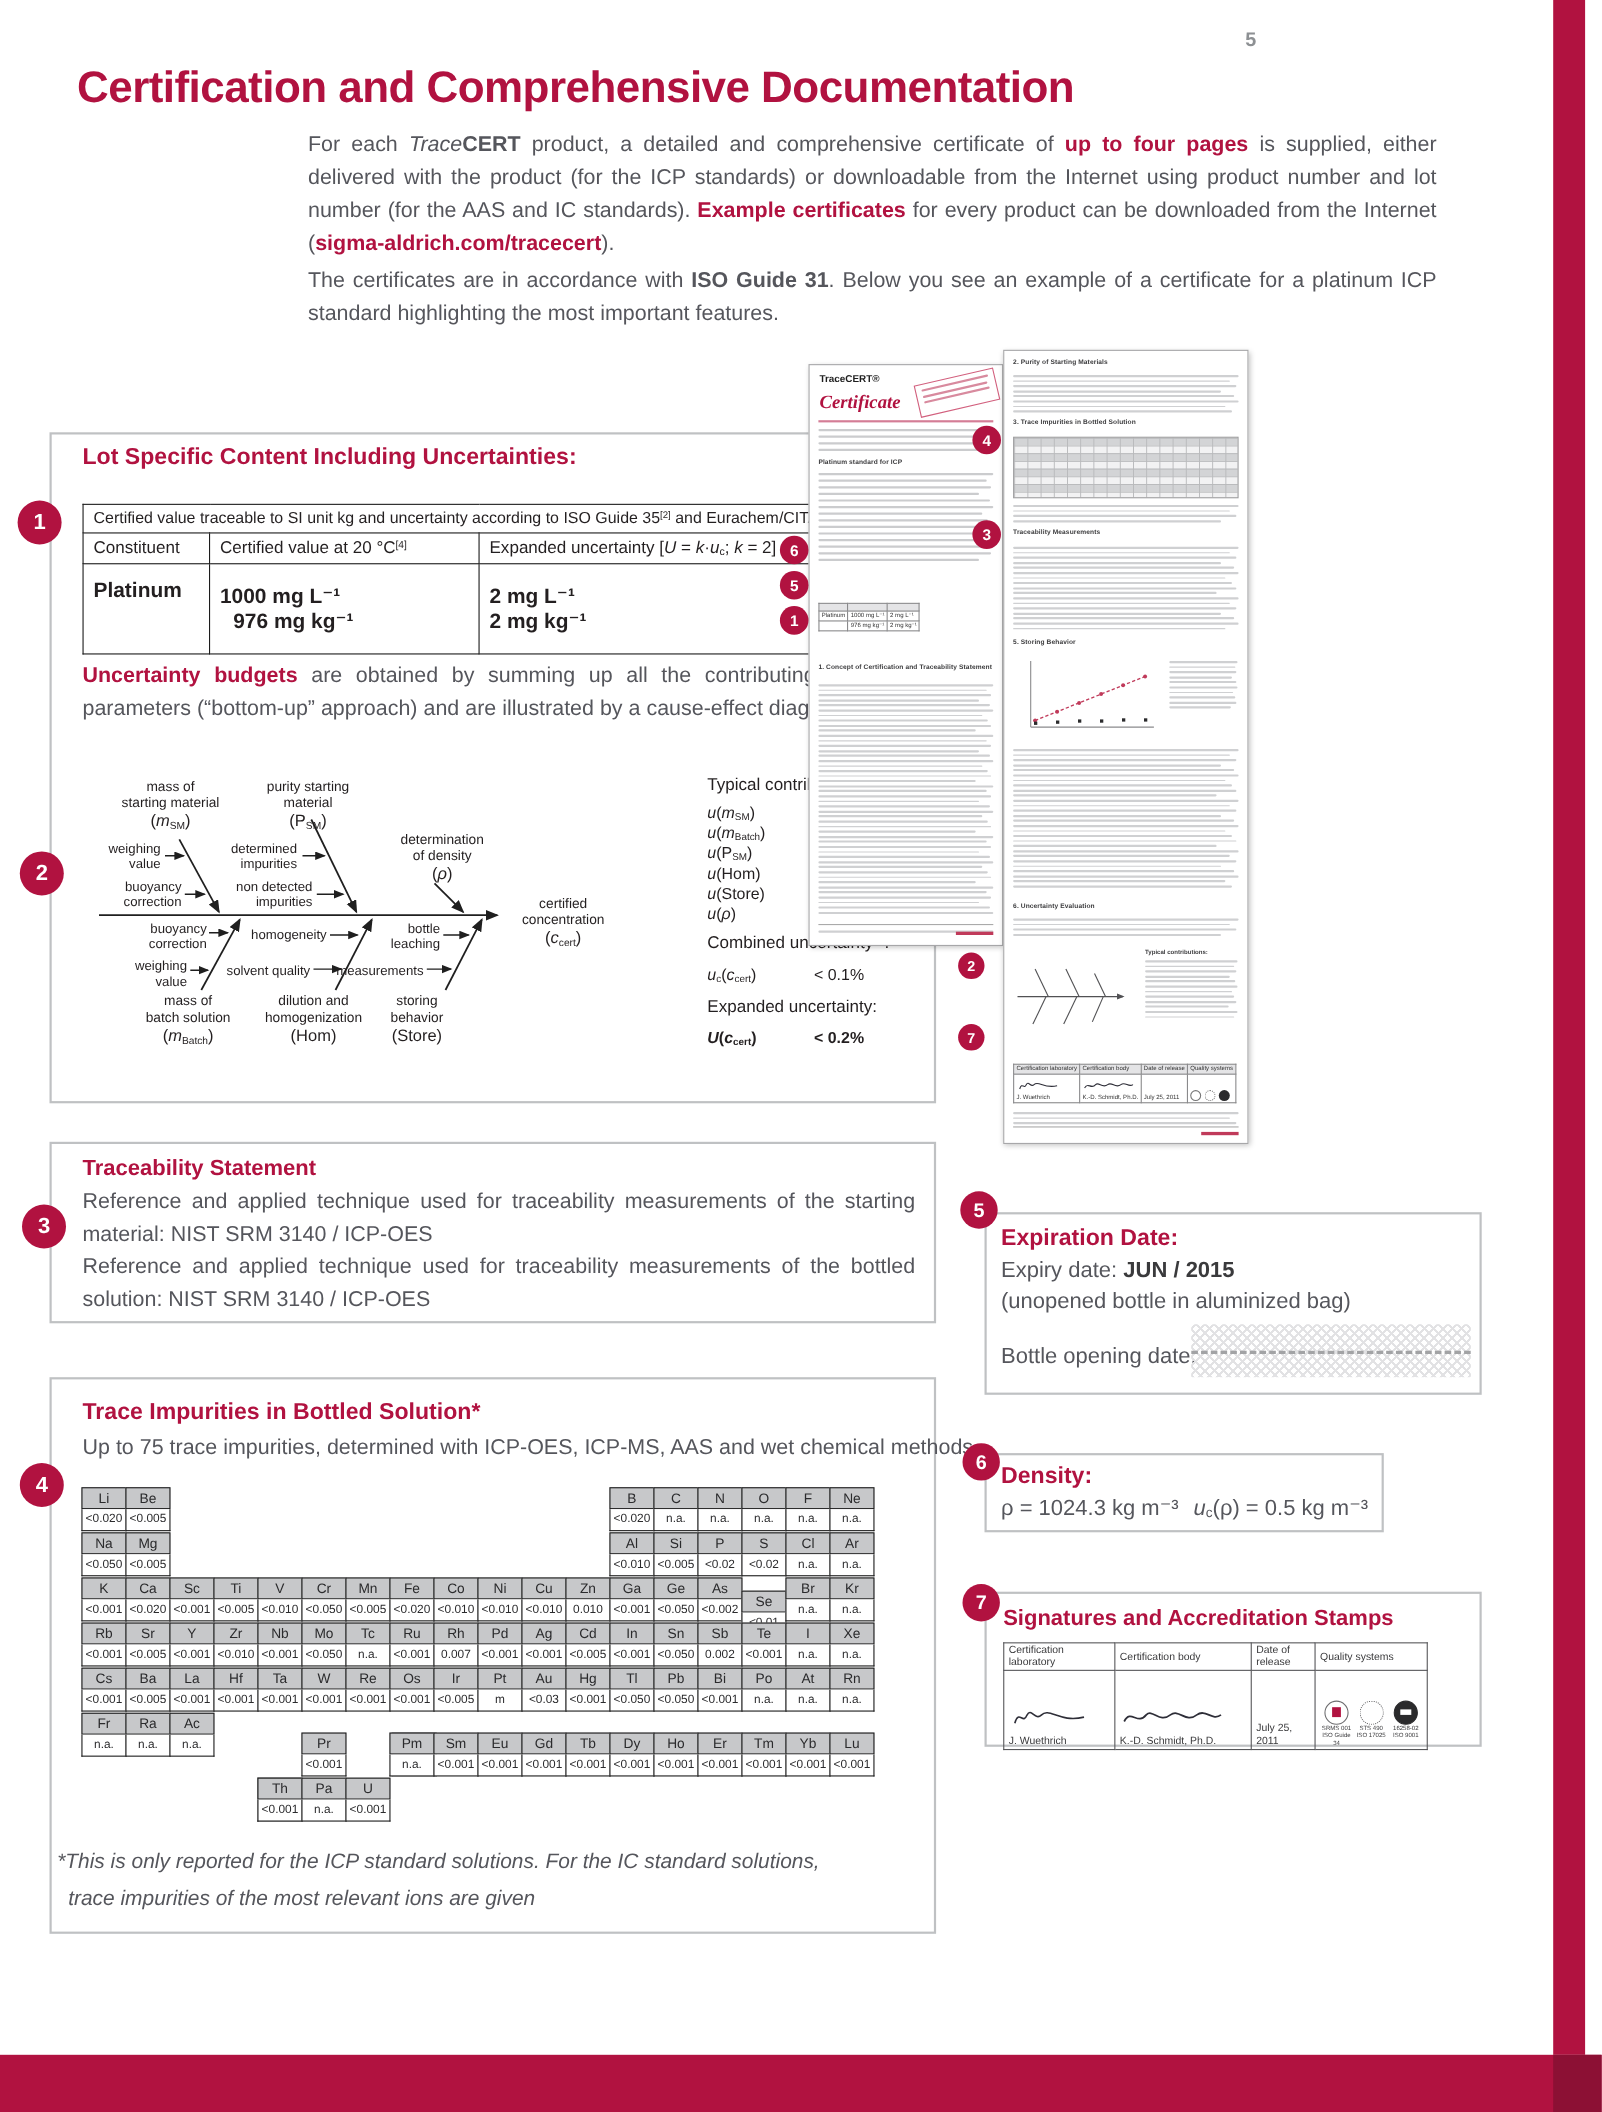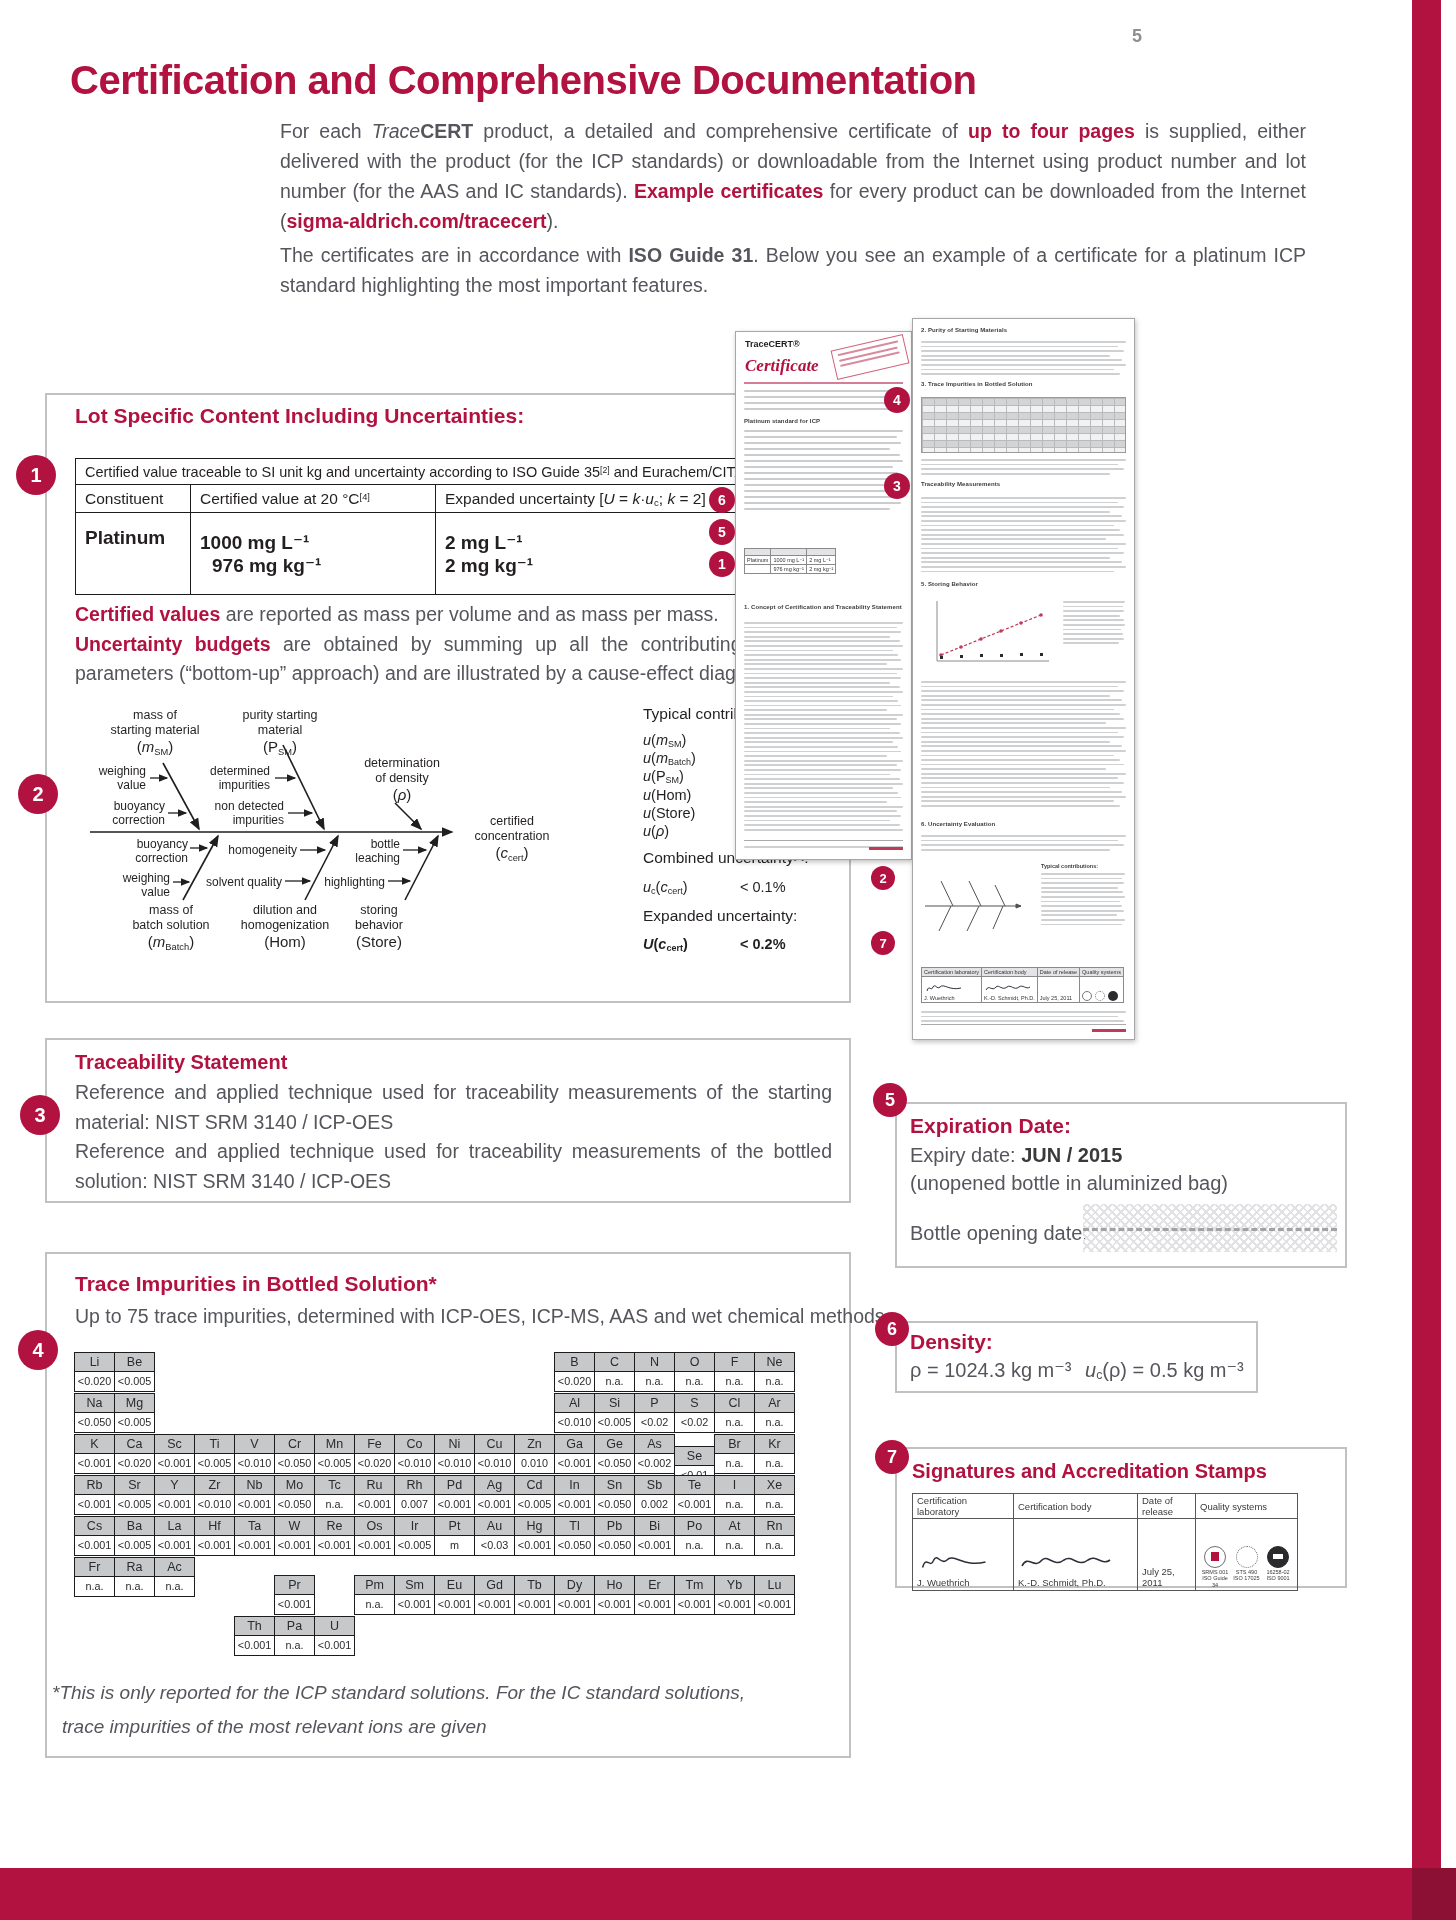--- a/index.html
+++ b/index.html
@@ -165,21 +165,20 @@
     </td>
     <td>
       <div>2 mg L⁻¹</div>
       <div>2 mg kg⁻¹</div>
     </td>
   </tr>
 </tbody>
   </table>
 
 <div class="abs lot-para">
-  <p><span class="seg-rb">Certified values</span><span> are reported as mass per volume and as mass per mass.</span></p>
   <p><span class="seg-rb">Uncertainty budgets</span><span> are obtained by summing up all the contributing influence parameters (“bottom-up” approach) and are illustrated by a cause-effect diagram:</span></p>
 </div>
 
 <div class="abs diagram">
   <svg width="580" height="272" viewBox="0 0 580 272" style="position:absolute;left:0;top:0;">
     <defs>
       <marker id="arr" markerWidth="9" markerHeight="8" refX="6.5" refY="3" orient="auto">
         <path d="M0,0 L7.5,3 L0,6 z" fill="#1f1f1f"></path>
       </marker>
     </defs>
@@ -270,21 +269,21 @@
     <div>homogeneity</div>
   </div>
   <div class="dcause" style="left:130px;top:175px;width:82px;">
     <div>solvent quality</div>
   </div>
   <div class="dcause" style="left:258px;top:137px;width:72px;">
     <div>bottle</div>
     <div>leaching</div>
   </div>
   <div class="dcause" style="left:235px;top:175px;width:80px;">
-    <div>highlighting</div>
+    <div>measurements</div>
   </div>
 </div>
 
 <div class="abs contrib contrib-head" style="left:643px;top:705px;">Typical contributions:</div>
 <div class="abs contrib" id="contrib-rows" style="left:643px;top:731px;width:200px;">
     <div class="contrib-row">
       <span class="contrib-label"><span class="seg-i">u</span><span>(</span><span class="seg-i">m</span><span class="seg-sb">SM</span><span>)</span></span>
       <span>&lt; 0.01%</span>
     </div>
     <div class="contrib-row">

